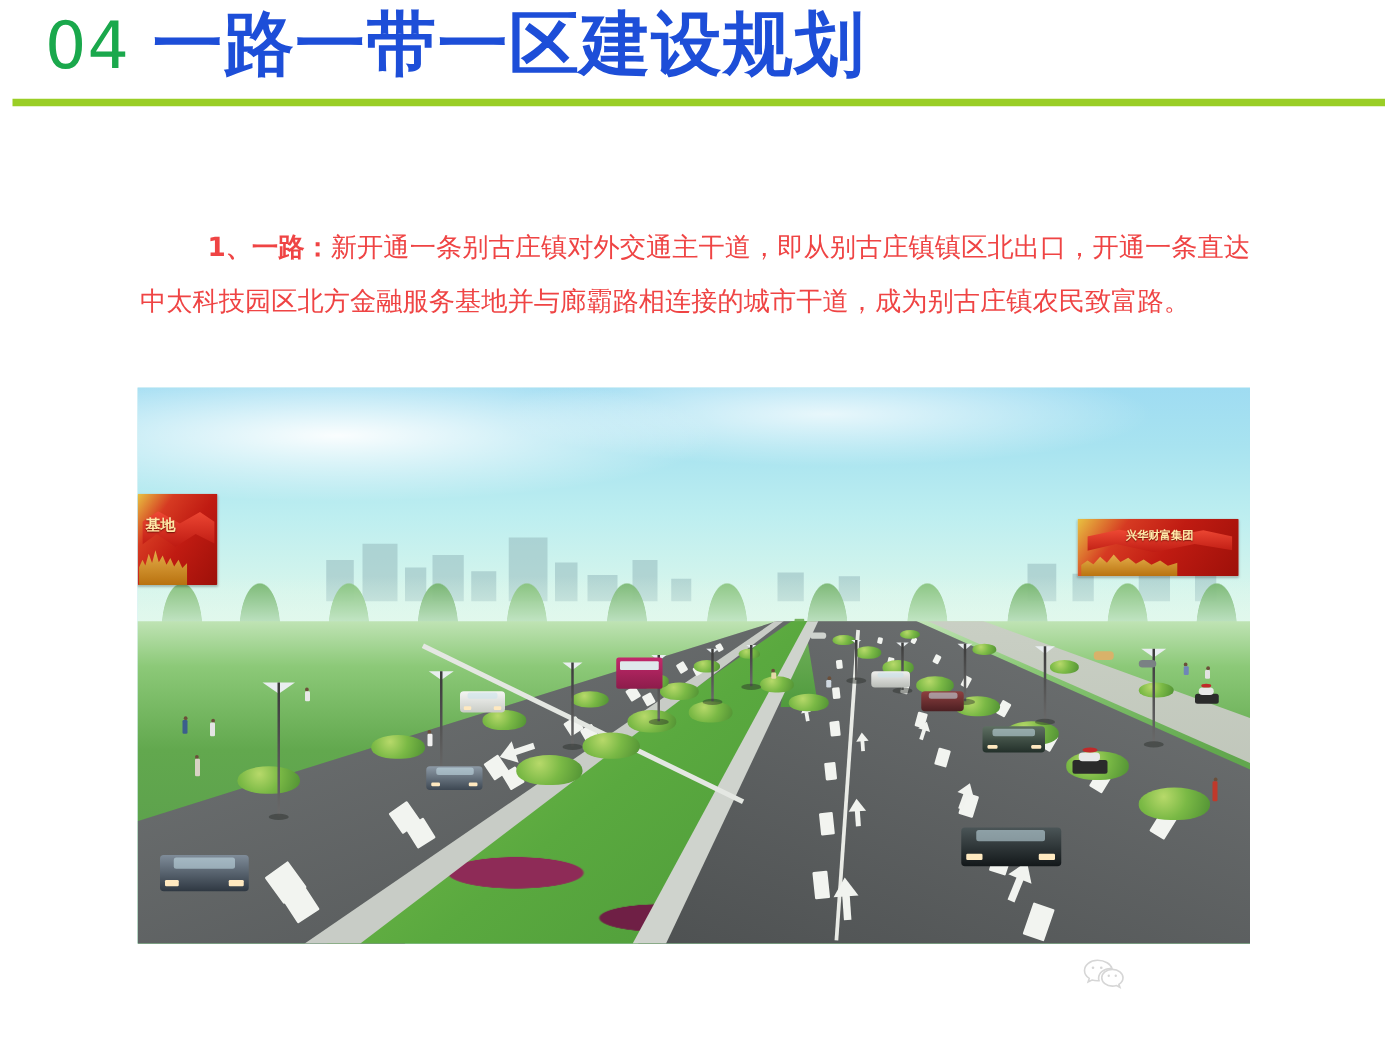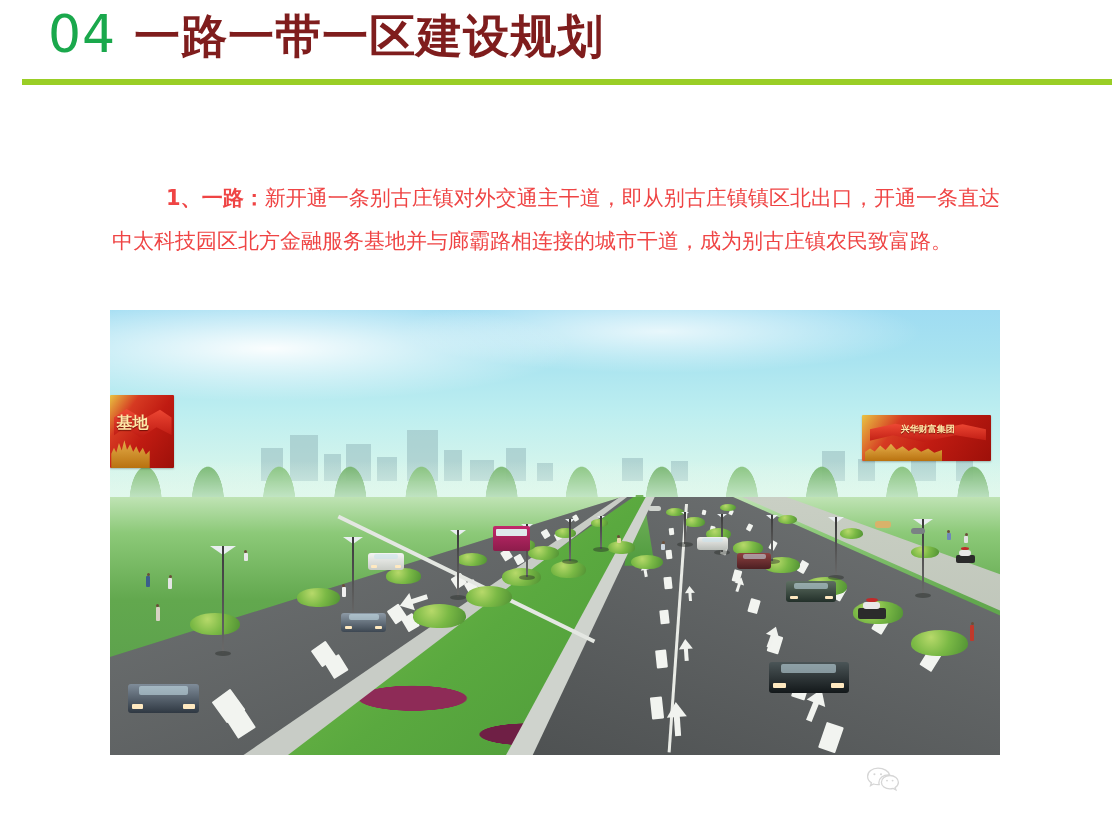--- a/index.html
+++ b/index.html
@@ -6,39 +6,39 @@
   body{
     width:1112px;height:834px;
     background:#ffffff;
     font-family:"Liberation Sans","DejaVu Sans",sans-serif;
     position:relative;overflow:hidden;
   }
   .slide{position:absolute;inset:0;background:#fff;}
 
   
   .header{
-    position:absolute;left:12px;top:0;width:1008px;height:92px;padding-left:16px;
+    position:absolute;left:0;top:0;width:1008px;height:92px;padding-left:16px;
   }
   .hdr-row{
     position:absolute;left:36px;top:8px;
     display:flex;align-items:baseline;gap:18px;
     white-space:nowrap;
   }
   .hdr-num{
     font-family:"DejaVu Sans","Liberation Sans",sans-serif;
     font-size:52px;line-height:1;
     font-weight:400;
     color:#1aa84c;
     letter-spacing:1px;
   }
   .hdr-title{
     font-family:"DejaVu Sans","Liberation Sans",sans-serif;
-    font-size:46px;line-height:1;
+    font-size:56px;line-height:1;
     font-weight:700;
-    color:#7f1d1d;
+    color:#1d4ed8;
     letter-spacing:1px;
   }
   .hdr-rule{
     position:absolute;left:10px;top:79px;width:1098px;height:6px;
     background:#9ace26;
   }
 
   
   .body-text{
     position:absolute;left:112px;top:156px;width:888px;
@@ -585,21 +585,21 @@
         <div class="ped" style="left:96.5%;top:70%;width:7px;height:19px">
             <div class="h"></div>
             <div class="b" style="background:#c0392b"></div>
           </div>
       </div>
 
       <div class="board" style="left:0%;top:19%;width:7.2%;height:16.5%">
         <div class="face"></div>
         <div class="ribbon"></div>
         <div class="towers"></div>
-        <div class="txt" style="font-size:16px;left:10%;top:26%">基地</div>
+        <div class="txt" style="font-size:12px;left:10%;top:26%">基地</div>
       </div>
 
       <div class="board" style="left:84.5%;top:23.5%;width:14.5%;height:10.5%">
         <div class="face"></div>
         <div class="ribbon"></div>
         <div class="towers"></div>
         <div class="txt" style="font-size:9px;left:30%;top:20%">兴华财富集团</div>
 
       </div>
 

